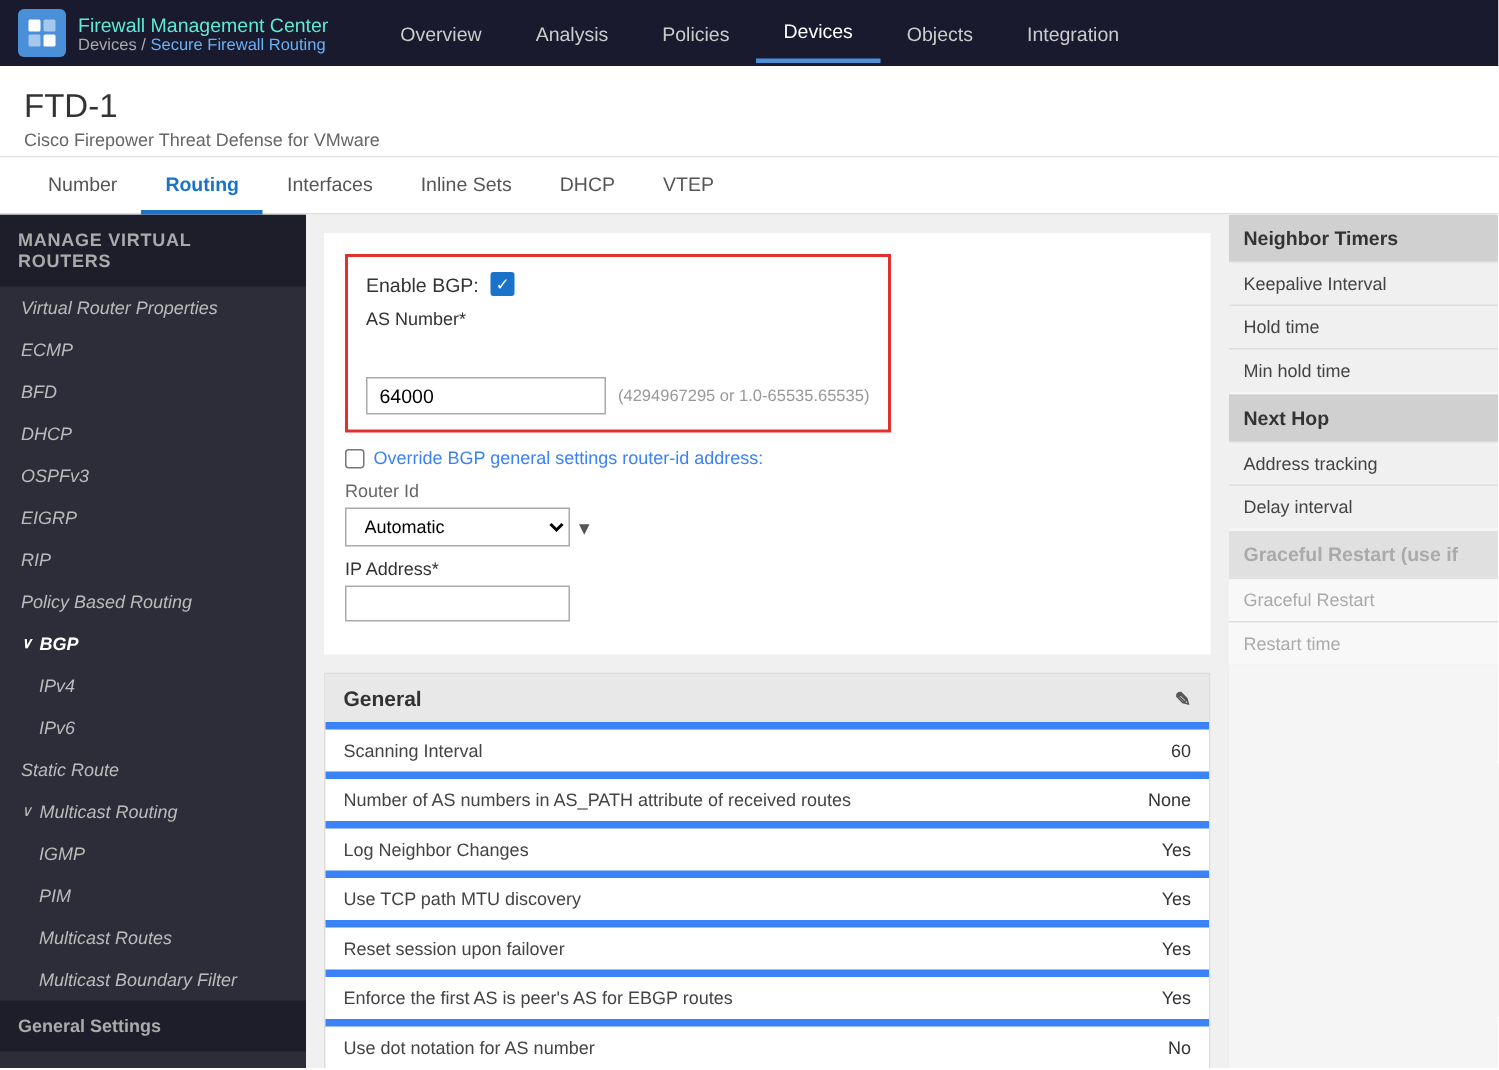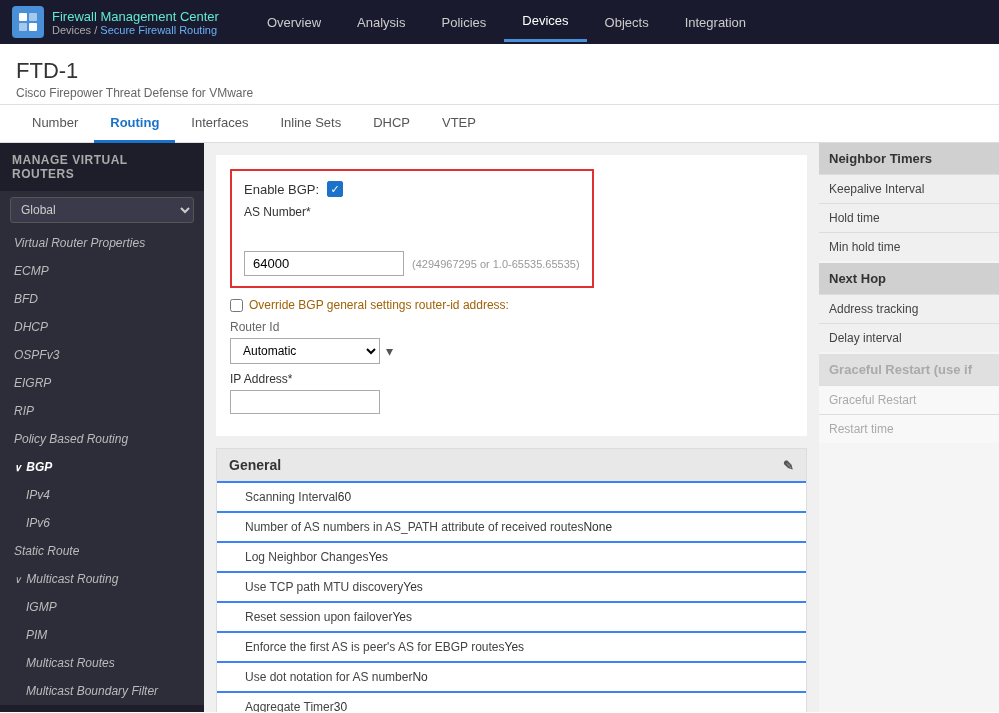--- a/index.html
+++ b/index.html
@@ -160,21 +160,21 @@
       background: #fff;
     }
     .as-hint { font-size: 11px; color: #999; }
 
     .override-row {
       display: flex;
       align-items: center;
       gap: 6px;
       margin-bottom: 8px;
     }
-    .override-label { font-size: 12px; color: #a16207; }
+    .override-label { font-size: 12px; color: #3b82f6; }
 
     .router-id-section { margin-bottom: 8px; }
     .router-id-label { font-size: 12px; color: #666; margin-bottom: 4px; }
     .router-id-select-row { display: flex; align-items: center; gap: 6px; }
     .router-id-select {
       border: 1px solid #aaa;
       padding: 4px 8px;
       font-size: 12px;
       width: 150px;
       background: #fff;
@@ -202,23 +202,24 @@
       display: flex;
       justify-content: space-between;
       align-items: center;
       font-size: 14px;
       font-weight: 600;
       color: #333;
     }
     .section-edit-icon { cursor: pointer; color: #555; font-size: 13px; }
     .section-row {
       display: flex;
-      align-items: center;
-      padding: 7px 28px;
-      border-top: 2px solid #3b82f6;
+      justify-content: space-between;
+      align-items: center;
+      padding: 7px 12px;
+      border-top: 5px solid #3b82f6;
       font-size: 12px;
     }
     .section-row:first-child { border-top: none; }
     .section-row-label { color: #444; }
     .section-row-value { color: #333; font-weight: 500; }
 
     
     .right-sidebar {
       width: 180px;
       flex-shrink: 0;
@@ -313,25 +314,20 @@
   <div class="device-tab">Interfaces</div>
   <div class="device-tab">Inline Sets</div>
   <div class="device-tab">DHCP</div>
   <div class="device-tab">VTEP</div>
 </div>
 
 <div class="main-content">
 
   <div class="sidebar">
     <div class="sidebar-section-title">Manage Virtual Routers</div>
-    <div class="sidebar-dropdown">
-      <select>
-        <option>Global</option>
-      </select>
-    </div>
     <div class="sidebar-item">Virtual Router Properties</div>
     <div class="sidebar-item">ECMP</div>
     <div class="sidebar-item">BFD</div>
     <div class="sidebar-item">DHCP</div>
     <div class="sidebar-item">OSPFv3</div>
     <div class="sidebar-item">EIGRP</div>
     <div class="sidebar-item">RIP</div>
     <div class="sidebar-item">Policy Based Routing</div>
     <div class="sidebar-item active">
       <span class="sidebar-chevron">∨</span>

